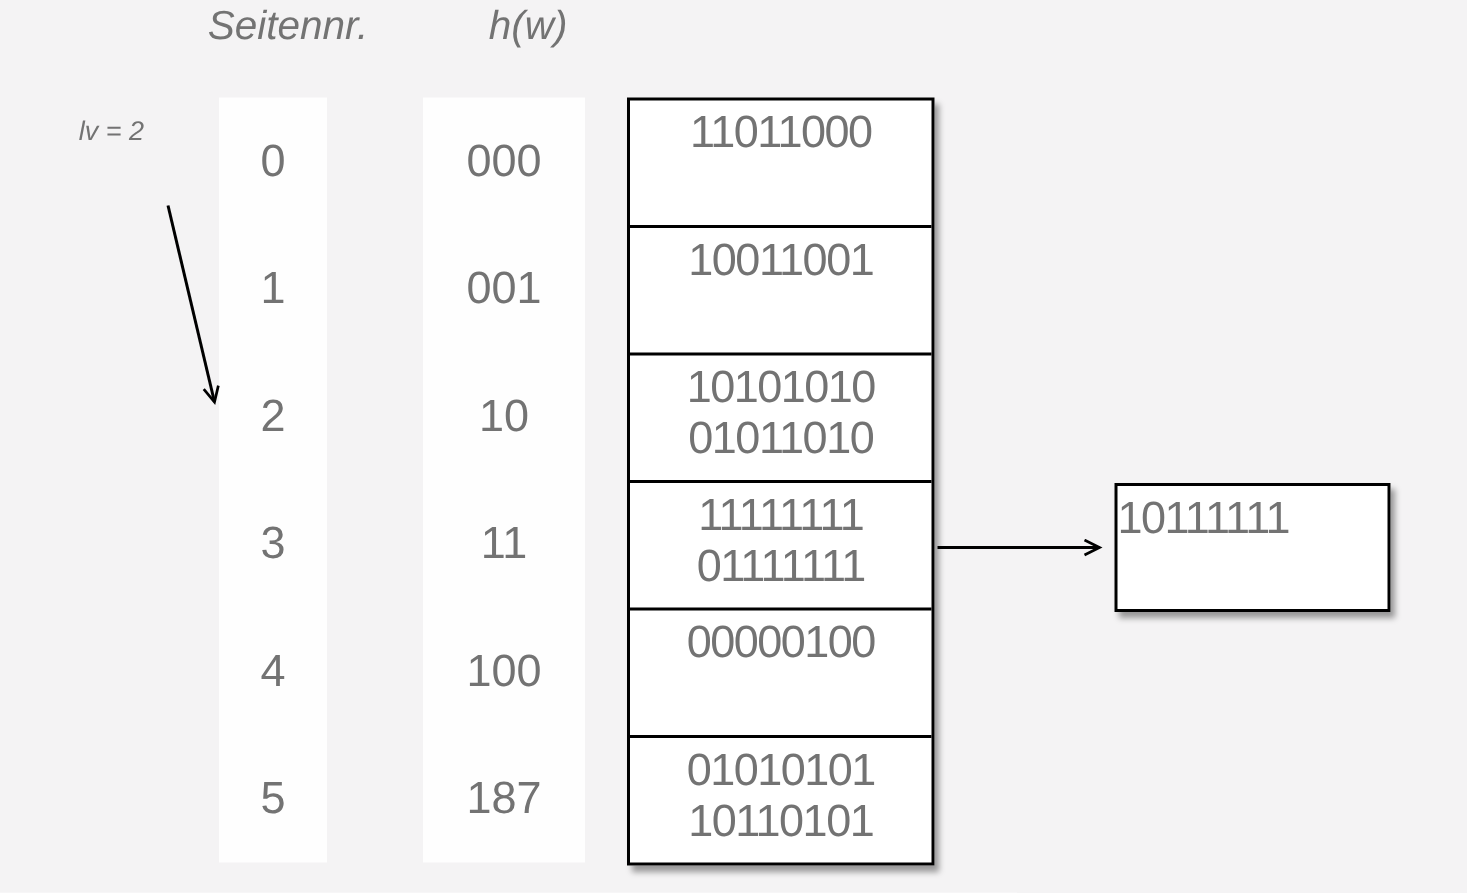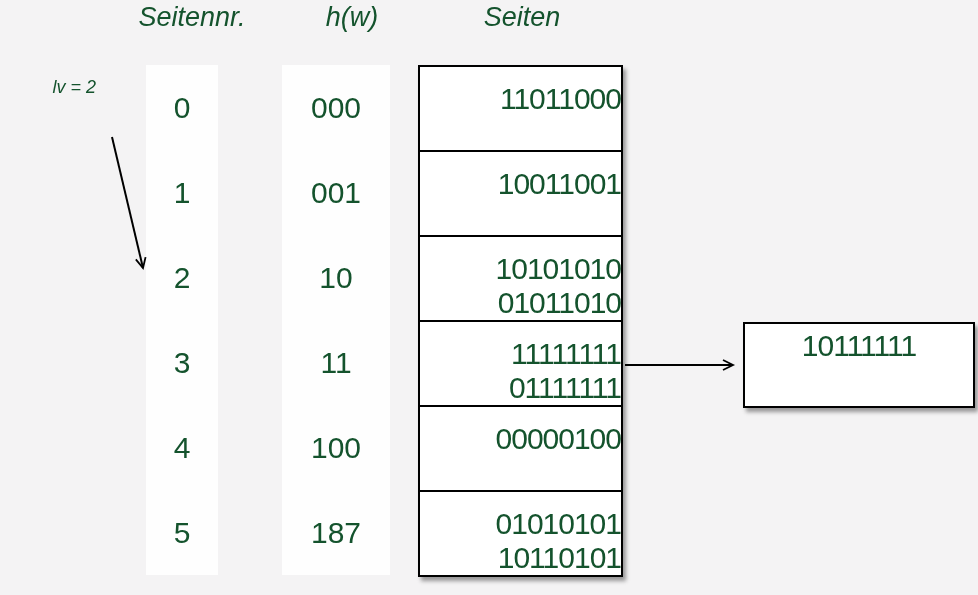--- a/index.html
+++ b/index.html
@@ -2,21 +2,21 @@
 <html><head>
 <meta charset="utf-8">
 <style>
   html, body { margin: 0; padding: 0; }
   .canvas {
     position: relative;
     width: 978px;
     height: 595px;
     background: #f4f3f4;
     font-family: "Liberation Sans", sans-serif;
-    color: #14532d;
+    color: #737373;
     overflow: hidden;
   }
 
   
   .col-header {
     position: absolute;
     top: 2px;
     transform: translateX(-50%);
     font-size: 27px;
     font-style: italic;
@@ -72,42 +72,41 @@
     box-sizing: border-box;
     display: flex;
     flex-direction: column;
     box-shadow: 3px 4px 4px rgba(0,0,0,0.38);
   }
   .page-table .cell {
     flex: 1;
     border-bottom: 2px solid #000;
     display: flex;
     flex-direction: column;
-    align-items: flex-end;
-    padding-top: 15px;
+    align-items: center;
+    padding-top: 5px;
     box-sizing: border-box;
     font-size: 30px;
     line-height: 34px;
     letter-spacing: -1px;
   }
   .page-table .cell:last-child { border-bottom: none; }
 
   
   .overflow-box {
     position: absolute;
     left: 743px;
     top: 322px;
-    width: 232px;
+    width: 184px;
     height: 86px;
     background: #ffffff;
     border: 2px solid #000;
     box-sizing: border-box;
     display: flex;
     flex-direction: column;
-    align-items: center;
     padding-top: 5px;
     font-size: 30px;
     line-height: 34px;
     letter-spacing: -1px;
     box-shadow: 3px 4px 4px rgba(0,0,0,0.38);
   }
 
   .arrow-layer {
     position: absolute;
     left: 0; top: 0;
@@ -115,21 +114,20 @@
     pointer-events: none;
   }
 </style>
 </head>
 <body>
 
 <div class="canvas">
 
   <div class="col-header h-seitennr">Seitennr.</div>
   <div class="col-header h-hw">h(w)</div>
-  <div class="col-header h-seiten">Seiten</div>
 
   <div class="state-block">
     <div>lv = 2</div>
   </div>
 
   <div class="strip strip-nr">
     <div class="slot">0</div>
     <div class="slot">1</div>
     <div class="slot">2</div>
     <div class="slot">3</div>

